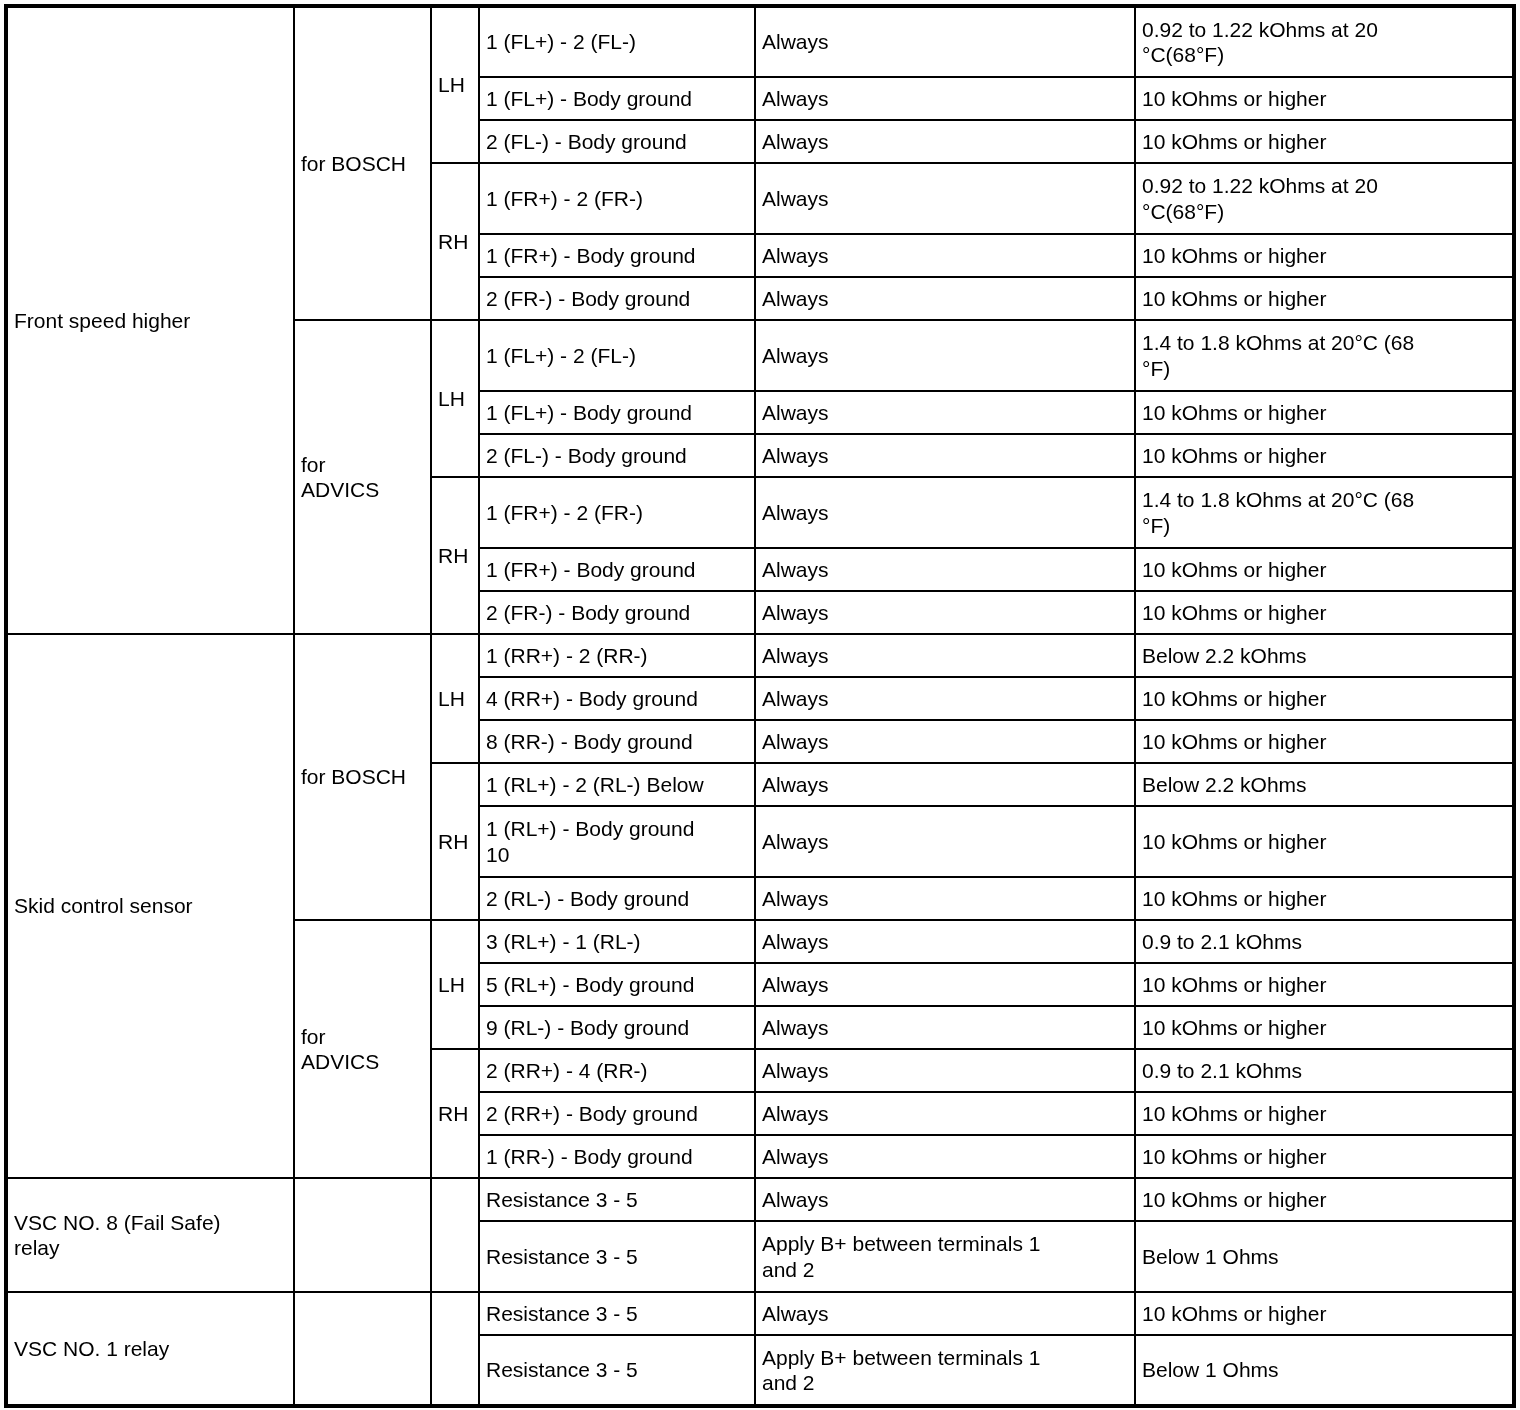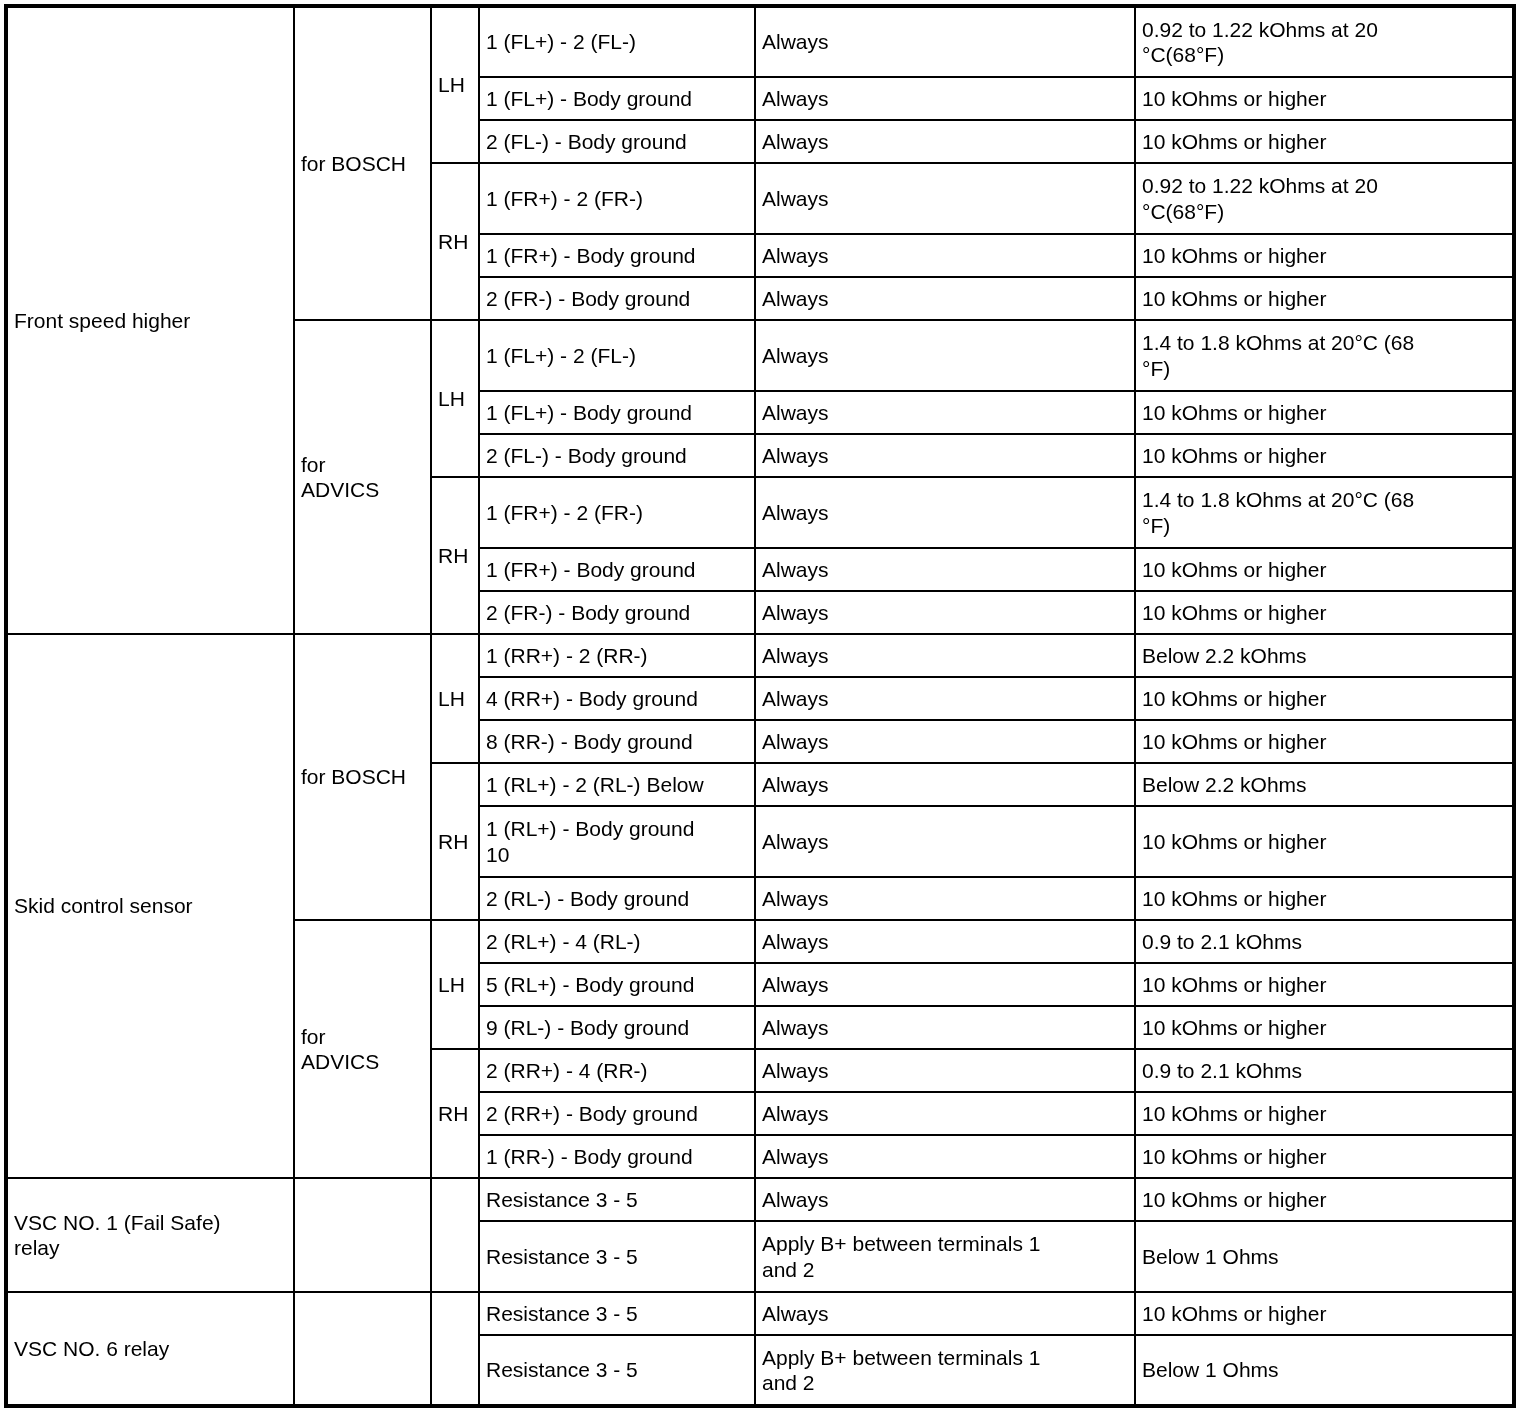--- a/index.html
+++ b/index.html
@@ -151,21 +151,21 @@
         </tr>
         <tr>
           <td>2 (RL-) - Body ground</td>
           <td>Always</td>
           <td>10 kOhms or higher</td>
         </tr>
         <tr>
           <td rowspan="6">for
 ADVICS</td>
           <td rowspan="3">LH</td>
-          <td>2 (RL+) - 4 (RL-)</td>
+          <td>3 (RL+) - 1 (RL-)</td>
           <td>Always</td>
           <td>0.9 to 2.1 kOhms</td>
         </tr>
         <tr>
           <td>5 (RL+) - Body ground</td>
           <td>Always</td>
           <td>10 kOhms or higher</td>
         </tr>
         <tr>
           <td>9 (RL-) - Body ground</td>
@@ -182,36 +182,36 @@
           <td>2 (RR+) - Body ground</td>
           <td>Always</td>
           <td>10 kOhms or higher</td>
         </tr>
         <tr>
           <td>1 (RR-) - Body ground</td>
           <td>Always</td>
           <td>10 kOhms or higher</td>
         </tr>
         <tr>
-          <td rowspan="2">VSC NO. 1 (Fail Safe)
+          <td rowspan="2">VSC NO. 8 (Fail Safe)
 relay</td>
           <td rowspan="2"></td>
           <td rowspan="2"></td>
           <td>Resistance 3 - 5</td>
           <td>Always</td>
           <td>10 kOhms or higher</td>
         </tr>
         <tr class="tall">
           <td>Resistance 3 - 5</td>
           <td>Apply B+ between terminals 1
 and 2</td>
           <td>Below 1 Ohms</td>
         </tr>
         <tr>
-          <td rowspan="2">VSC NO. 6 relay</td>
+          <td rowspan="2">VSC NO. 1 relay</td>
           <td rowspan="2"></td>
           <td rowspan="2"></td>
           <td>Resistance 3 - 5</td>
           <td>Always</td>
           <td>10 kOhms or higher</td>
         </tr>
         <tr class="tall">
           <td>Resistance 3 - 5</td>
           <td>Apply B+ between terminals 1
 and 2</td>

